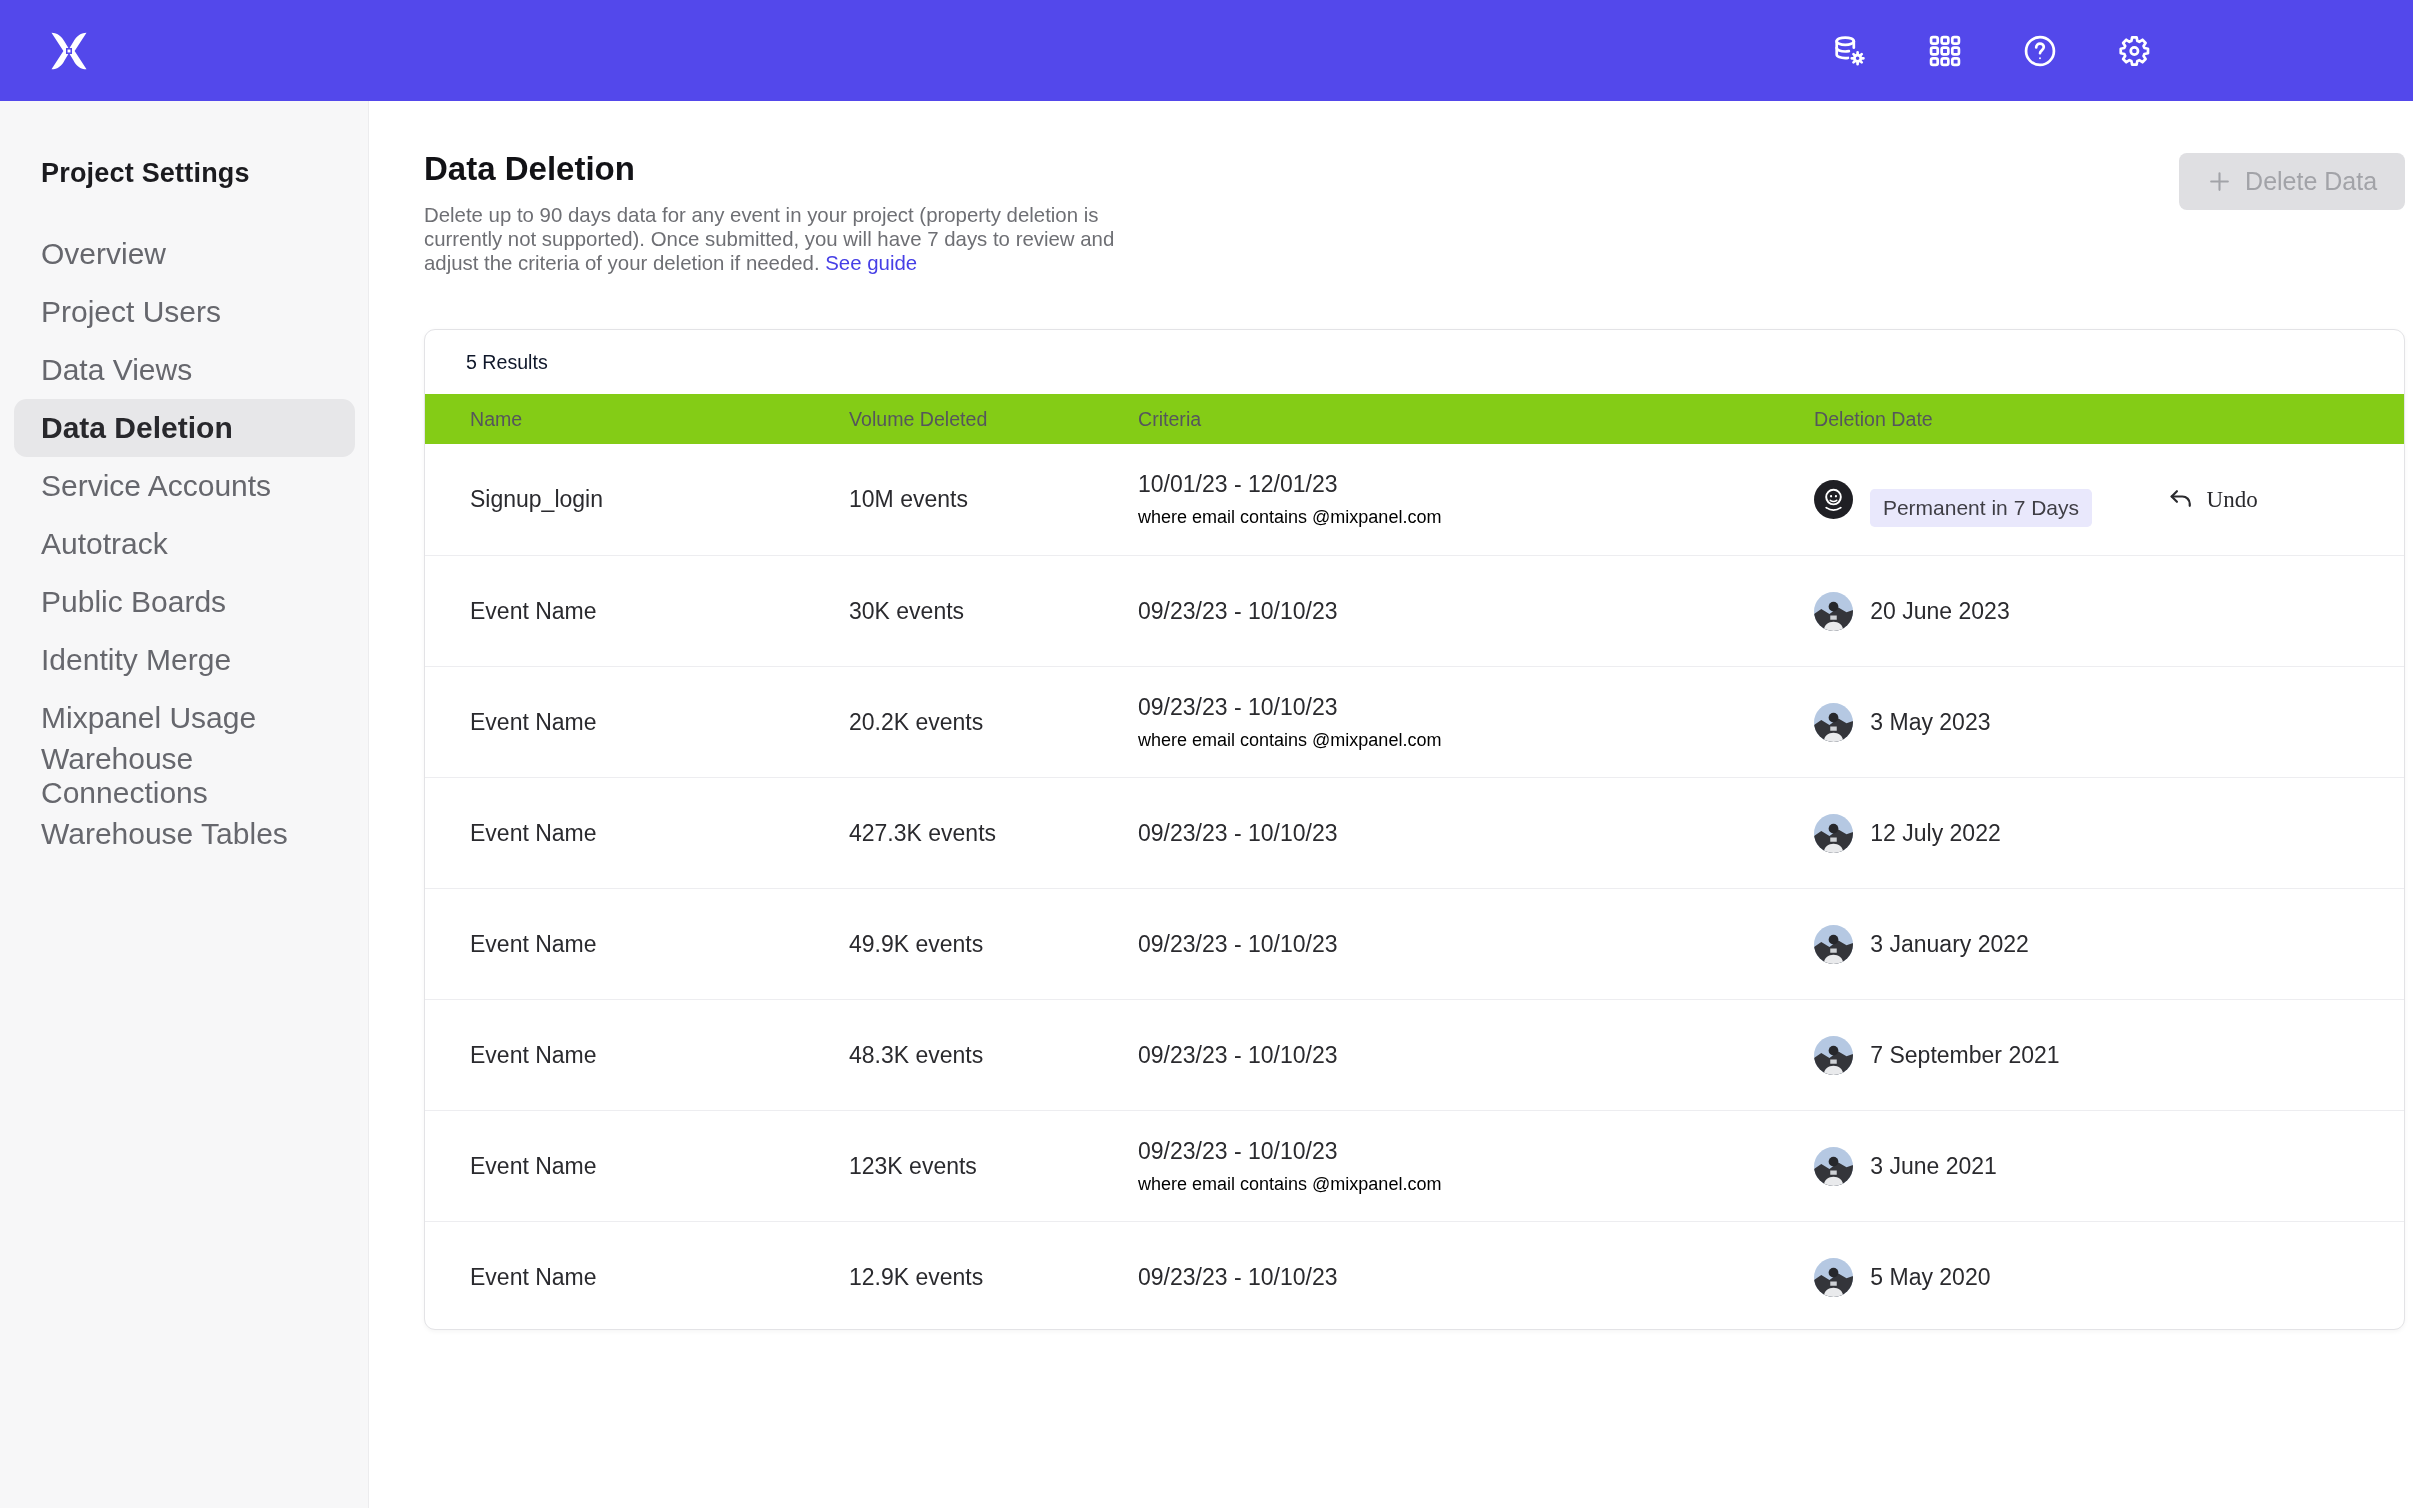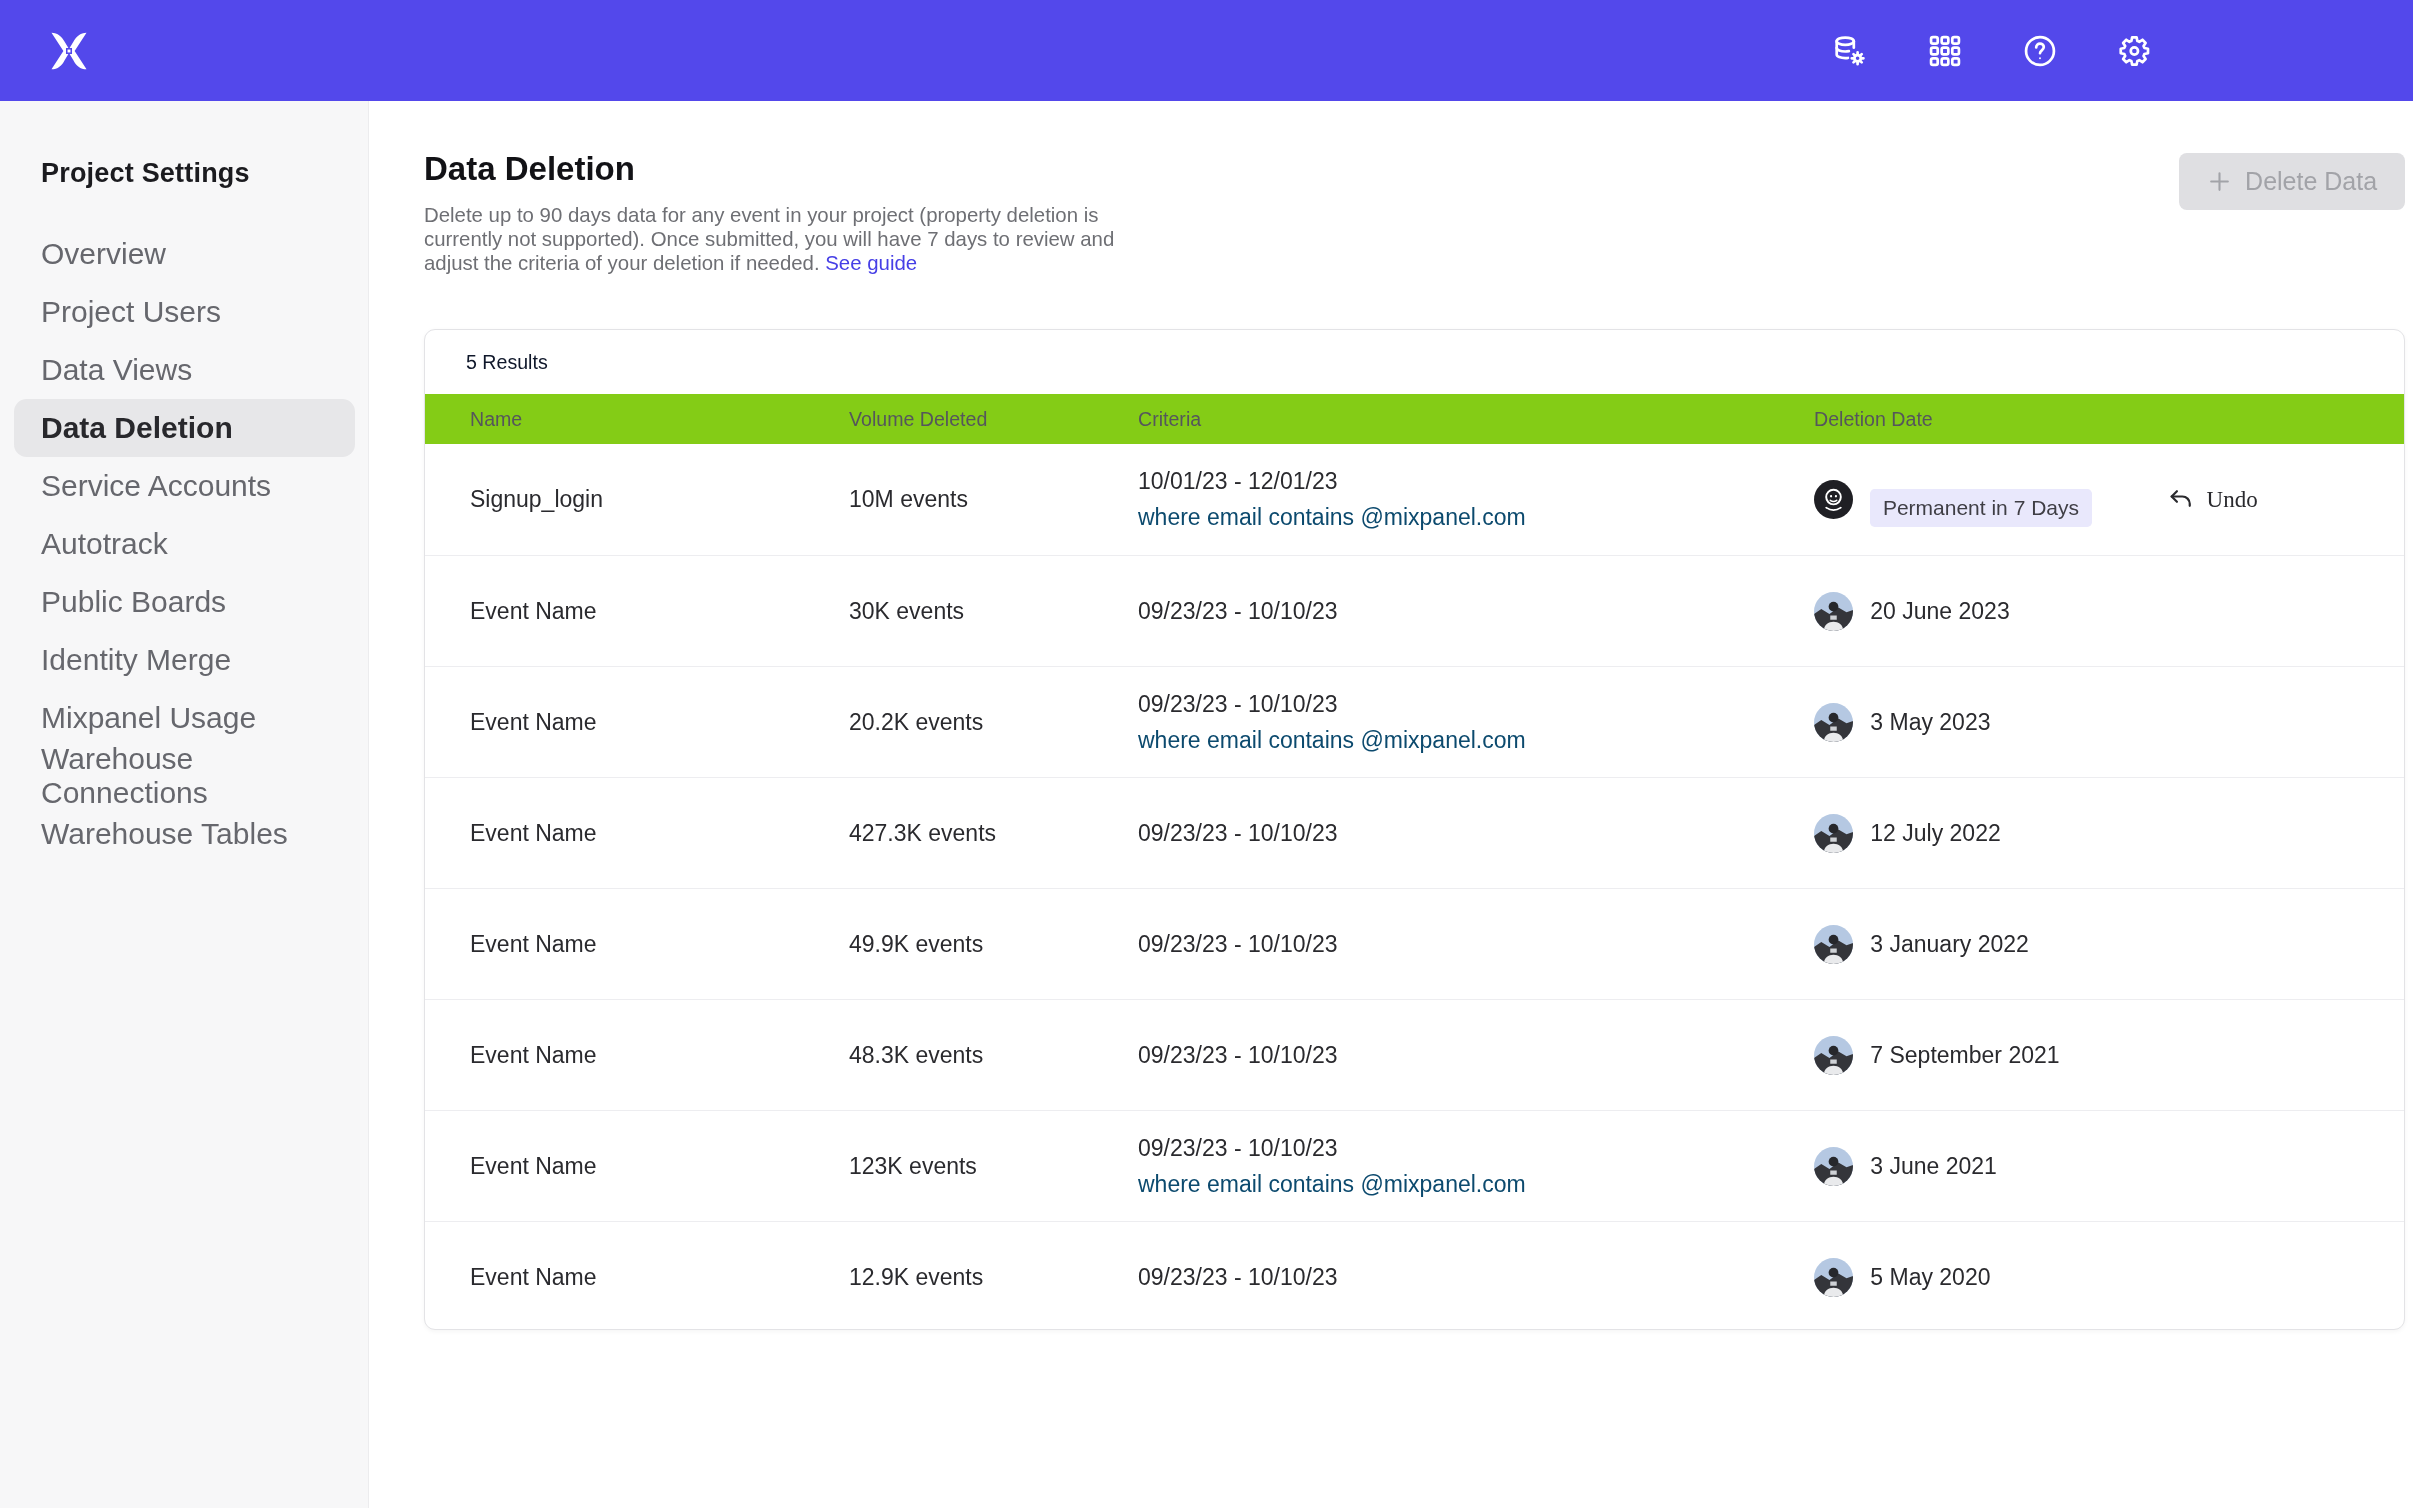--- a/index.html
+++ b/index.html
@@ -51,21 +51,21 @@
     box-shadow:0 1.6px 4.7px rgba(20,20,30,.04);
   }
   .results-bar{height:64px;display:flex;align-items:center;padding-left:41px;font-size:19.6px;color:#0f172a;}
   .tgrid{display:grid;grid-template-columns:379px 289px 676px 1fr;padding-left:45px;padding-right:31px;box-sizing:border-box;align-items:center;}
   .thead{height:50px;background:#84cc16;}
   .thead .th{font-size:19.6px;color:#55565C;}
   .trow{height:111px;border-top:0.8px solid #EDEDF0;}
   .trow:first-of-type{border-top:none;}
   .cell{font-size:23px;color:#2A2A2E;}
   .crit{display:flex;flex-direction:column;justify-content:center;gap:9px;}
-  .crit-sub{font-size:23px;color:#0c4a6e;}
+  .crit-sub{font-size:18px;color:#000000;}
   .datecell{display:flex;align-items:center;}
   .avatar{width:39px;height:39px;border-radius:50%;overflow:hidden;flex:0 0 39px;margin-right:17.3px;}
   .avatar svg{display:block;width:39px;height:39px;}
   .badge{
     background:#E9E8FC;color:#3F3E45;font-size:21px;padding:7px 12.6px;border-radius:4.7px;white-space:nowrap;margin-top:16px;
   }
   .undo-btn{
     display:flex;align-items:center;gap:12px;margin-left:75px;background:none;border:none;
     font-family:Liberation Serif, serif;font-size:23px;color:#2A2A2E;cursor:pointer;padding:0;
   }

